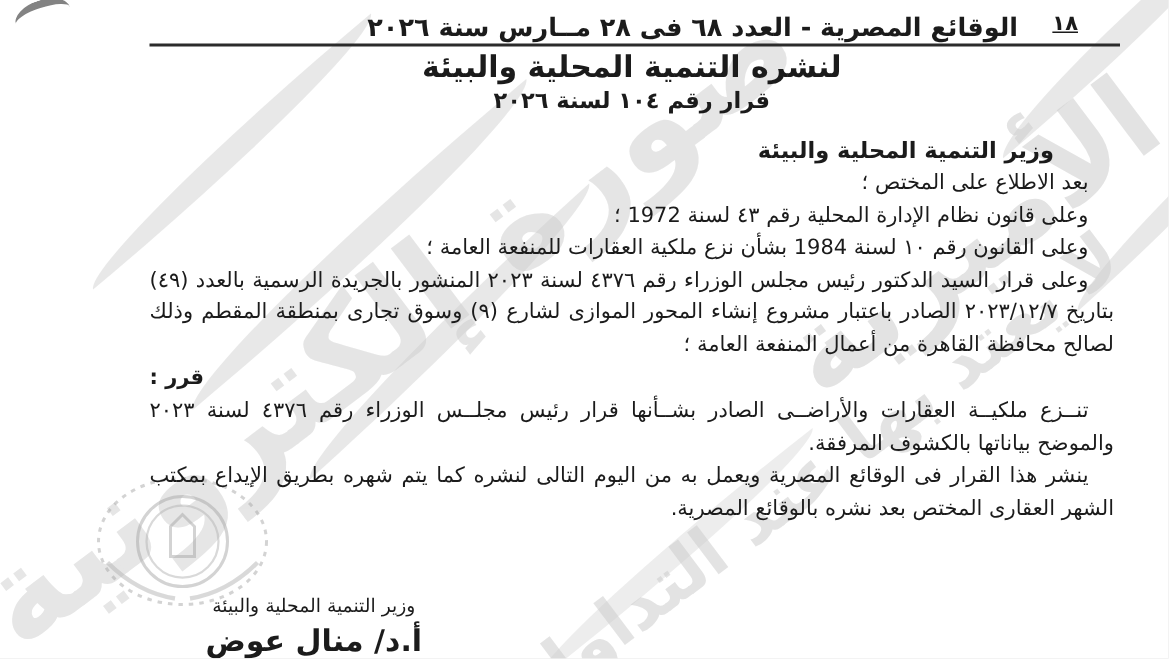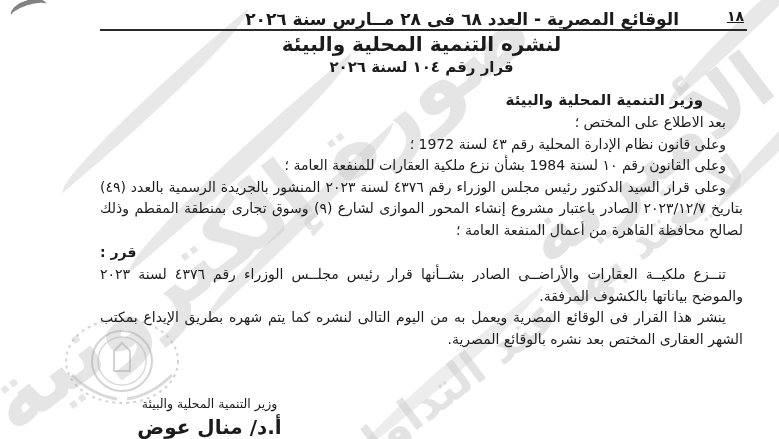--- a/index.html
+++ b/index.html
@@ -28,21 +28,21 @@
   .b5{left:690px;top:120px;width:200px;height:20px;transform:rotate(-42deg) skewX(-25deg);}
   .b6{left:330px;top:360px;width:240px;height:20px;transform:rotate(-38deg) skewX(-25deg);opacity:.45;}
   .corner-mark{
     position:absolute;left:10px;top:0px;width:38px;height:16px;
     border-top:5px solid #5a5a5a;border-radius:50%;
     transform:rotate(-18deg);opacity:.75;
   }
   .seal{position:absolute;left:62px;top:315px;opacity:.5;}
   
   .header-area{position:absolute;inset:0;z-index:2;}
-  .page-num{position:absolute;top:8px;right:35px;font-size:14px;font-weight:700;text-decoration:underline;}
+  .page-num{position:absolute;top:8px;right:60px;font-size:14px;font-weight:700;text-decoration:underline;}
   .issue-line{position:absolute;top:9px;right:100px;font-size:17px;font-weight:600;}
   .header-rule{position:absolute;top:29px;left:100px;right:32px;border-top:2px solid #2b2b2b;height:0;}
   .content{position:absolute;top:33px;left:100px;right:36px;bottom:0;z-index:2;}
   .doc-title{text-align:center;font-size:20px;font-weight:700;line-height:23px;margin:0;}
   .decree-no{text-align:center;font-size:15px;font-weight:700;line-height:21px;margin:1px 0 12px;}
   .authority{font-size:15px;font-weight:700;line-height:21px;margin:0 40px 1px 0;}
   .para{font-size:14px;line-height:21.5px;margin:0;text-align:justify;text-indent:17px;}
   .center-head{text-align:left;font-size:14px;font-weight:700;line-height:21px;margin:1px 0;}
   .signature{position:absolute;left:2px;top:363px;width:215px;text-align:center;}
   .sig-title{font-size:12.5px;line-height:16px;}

